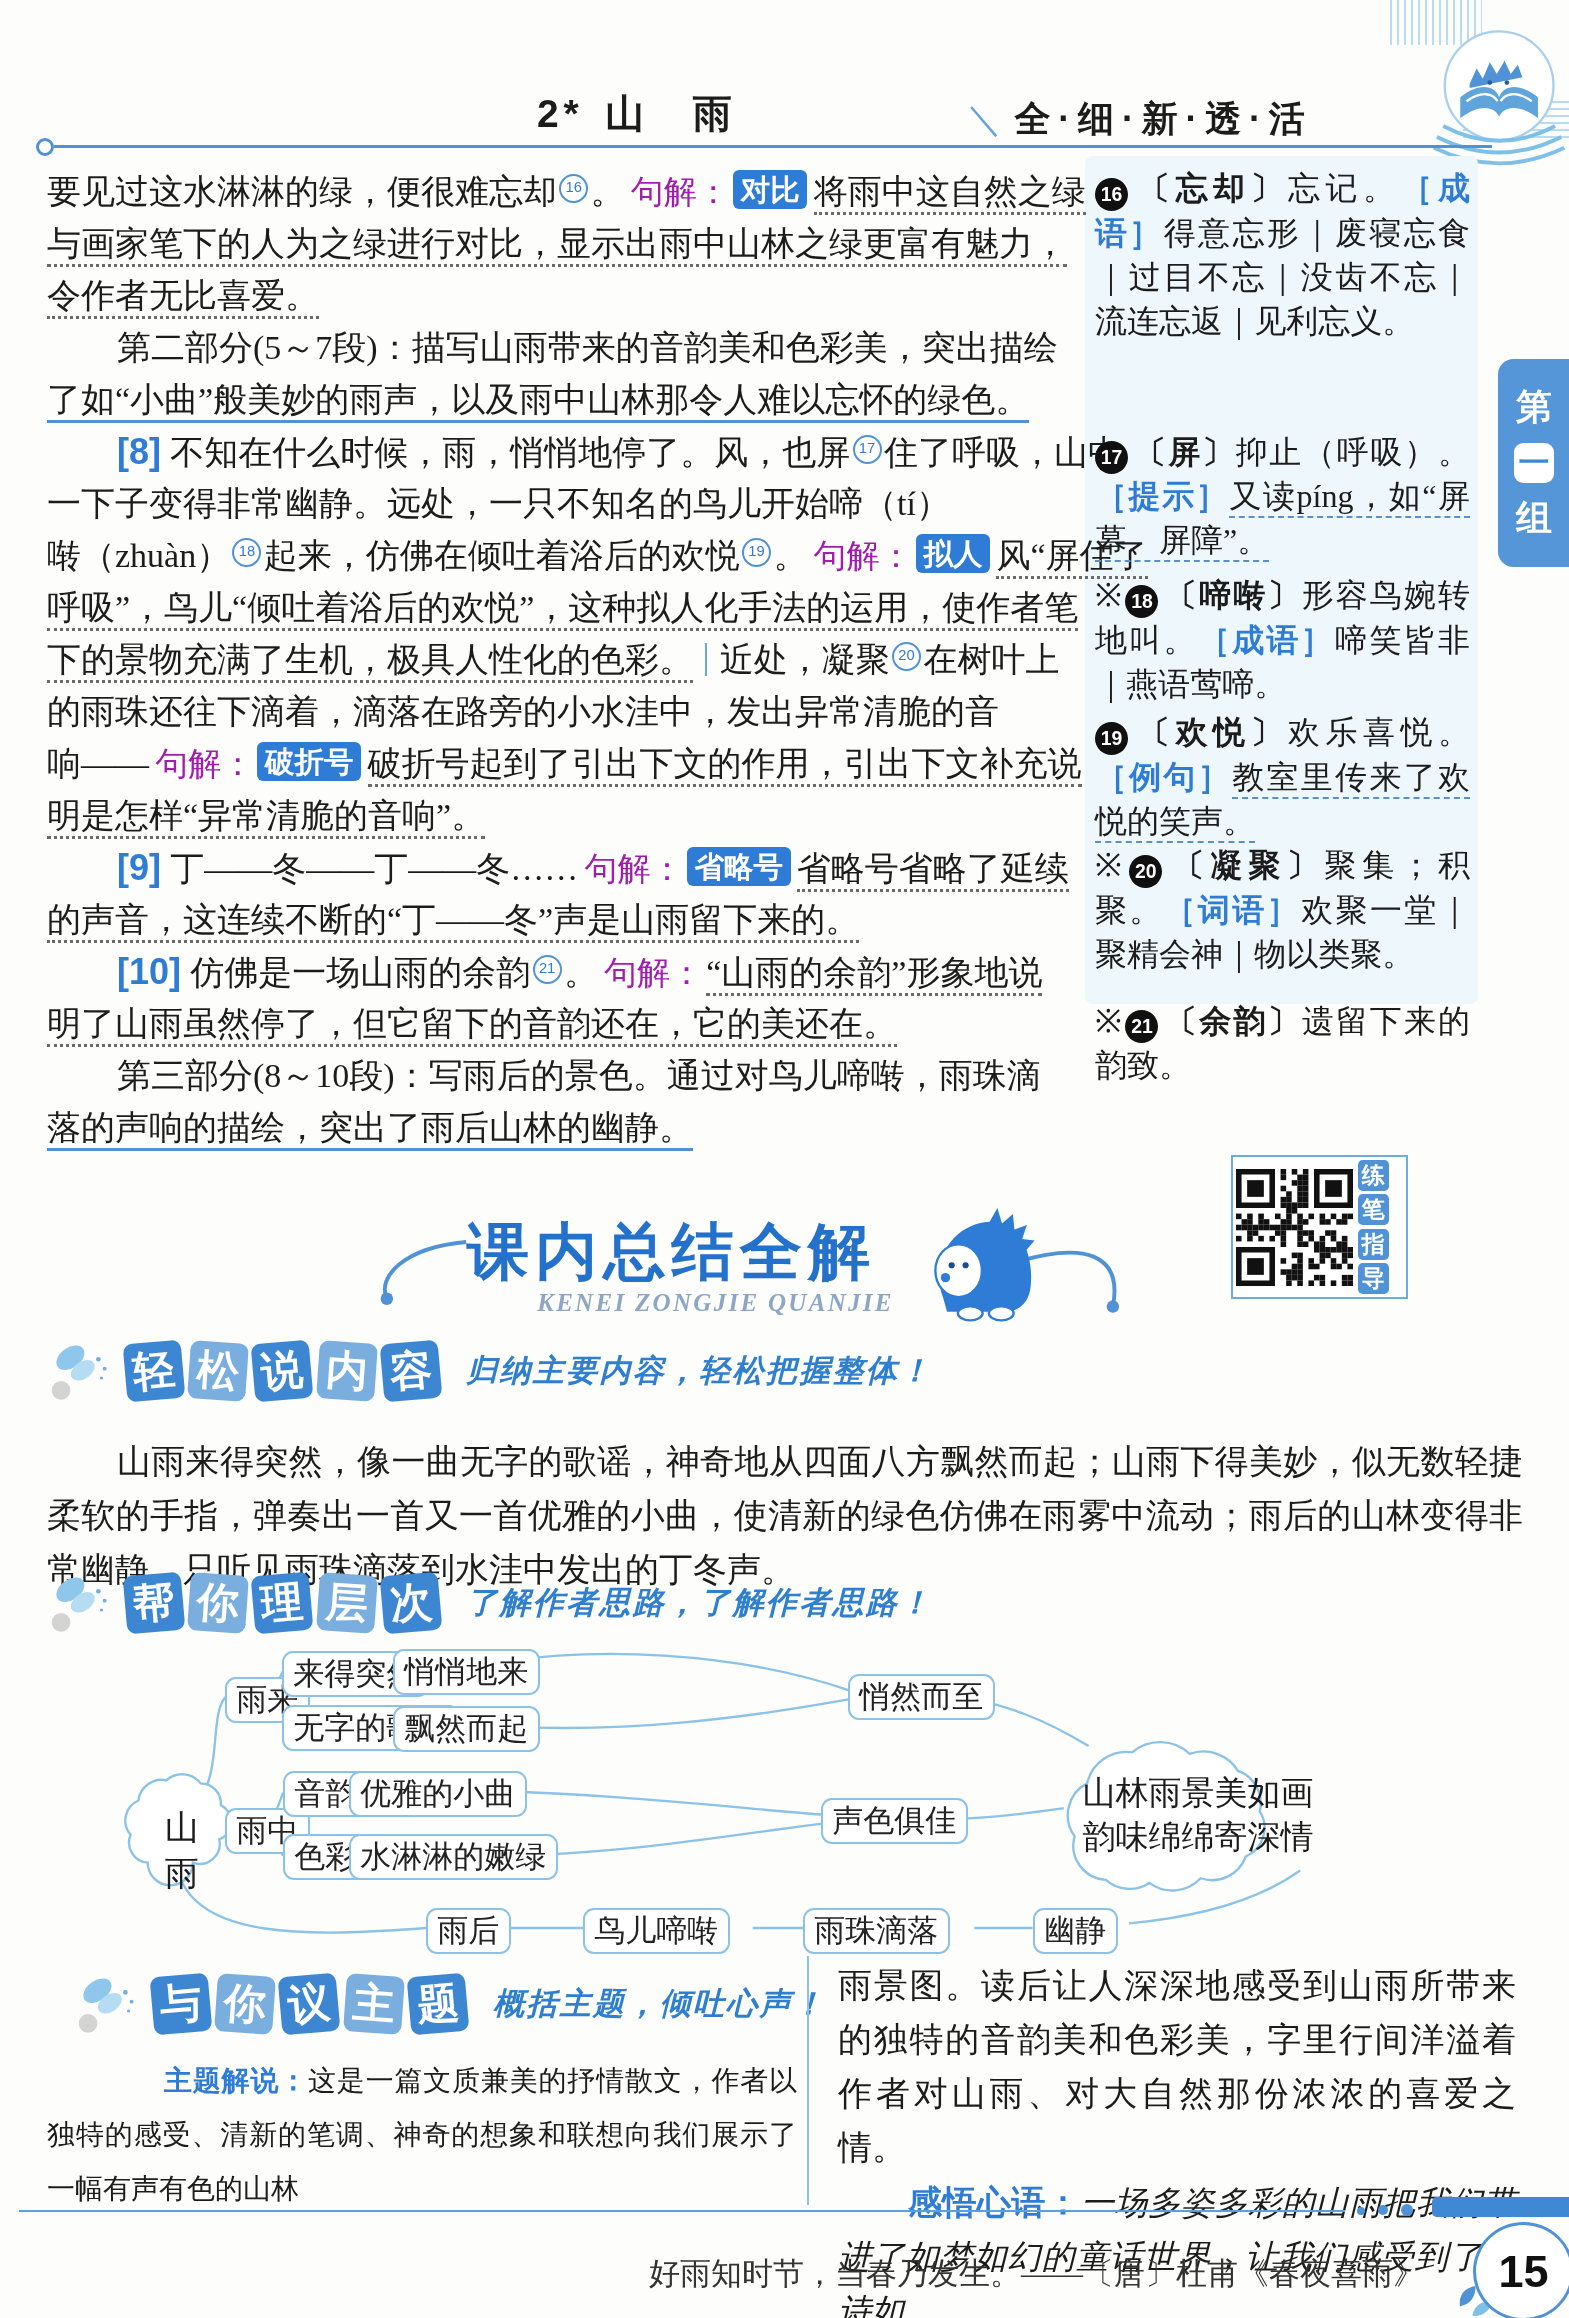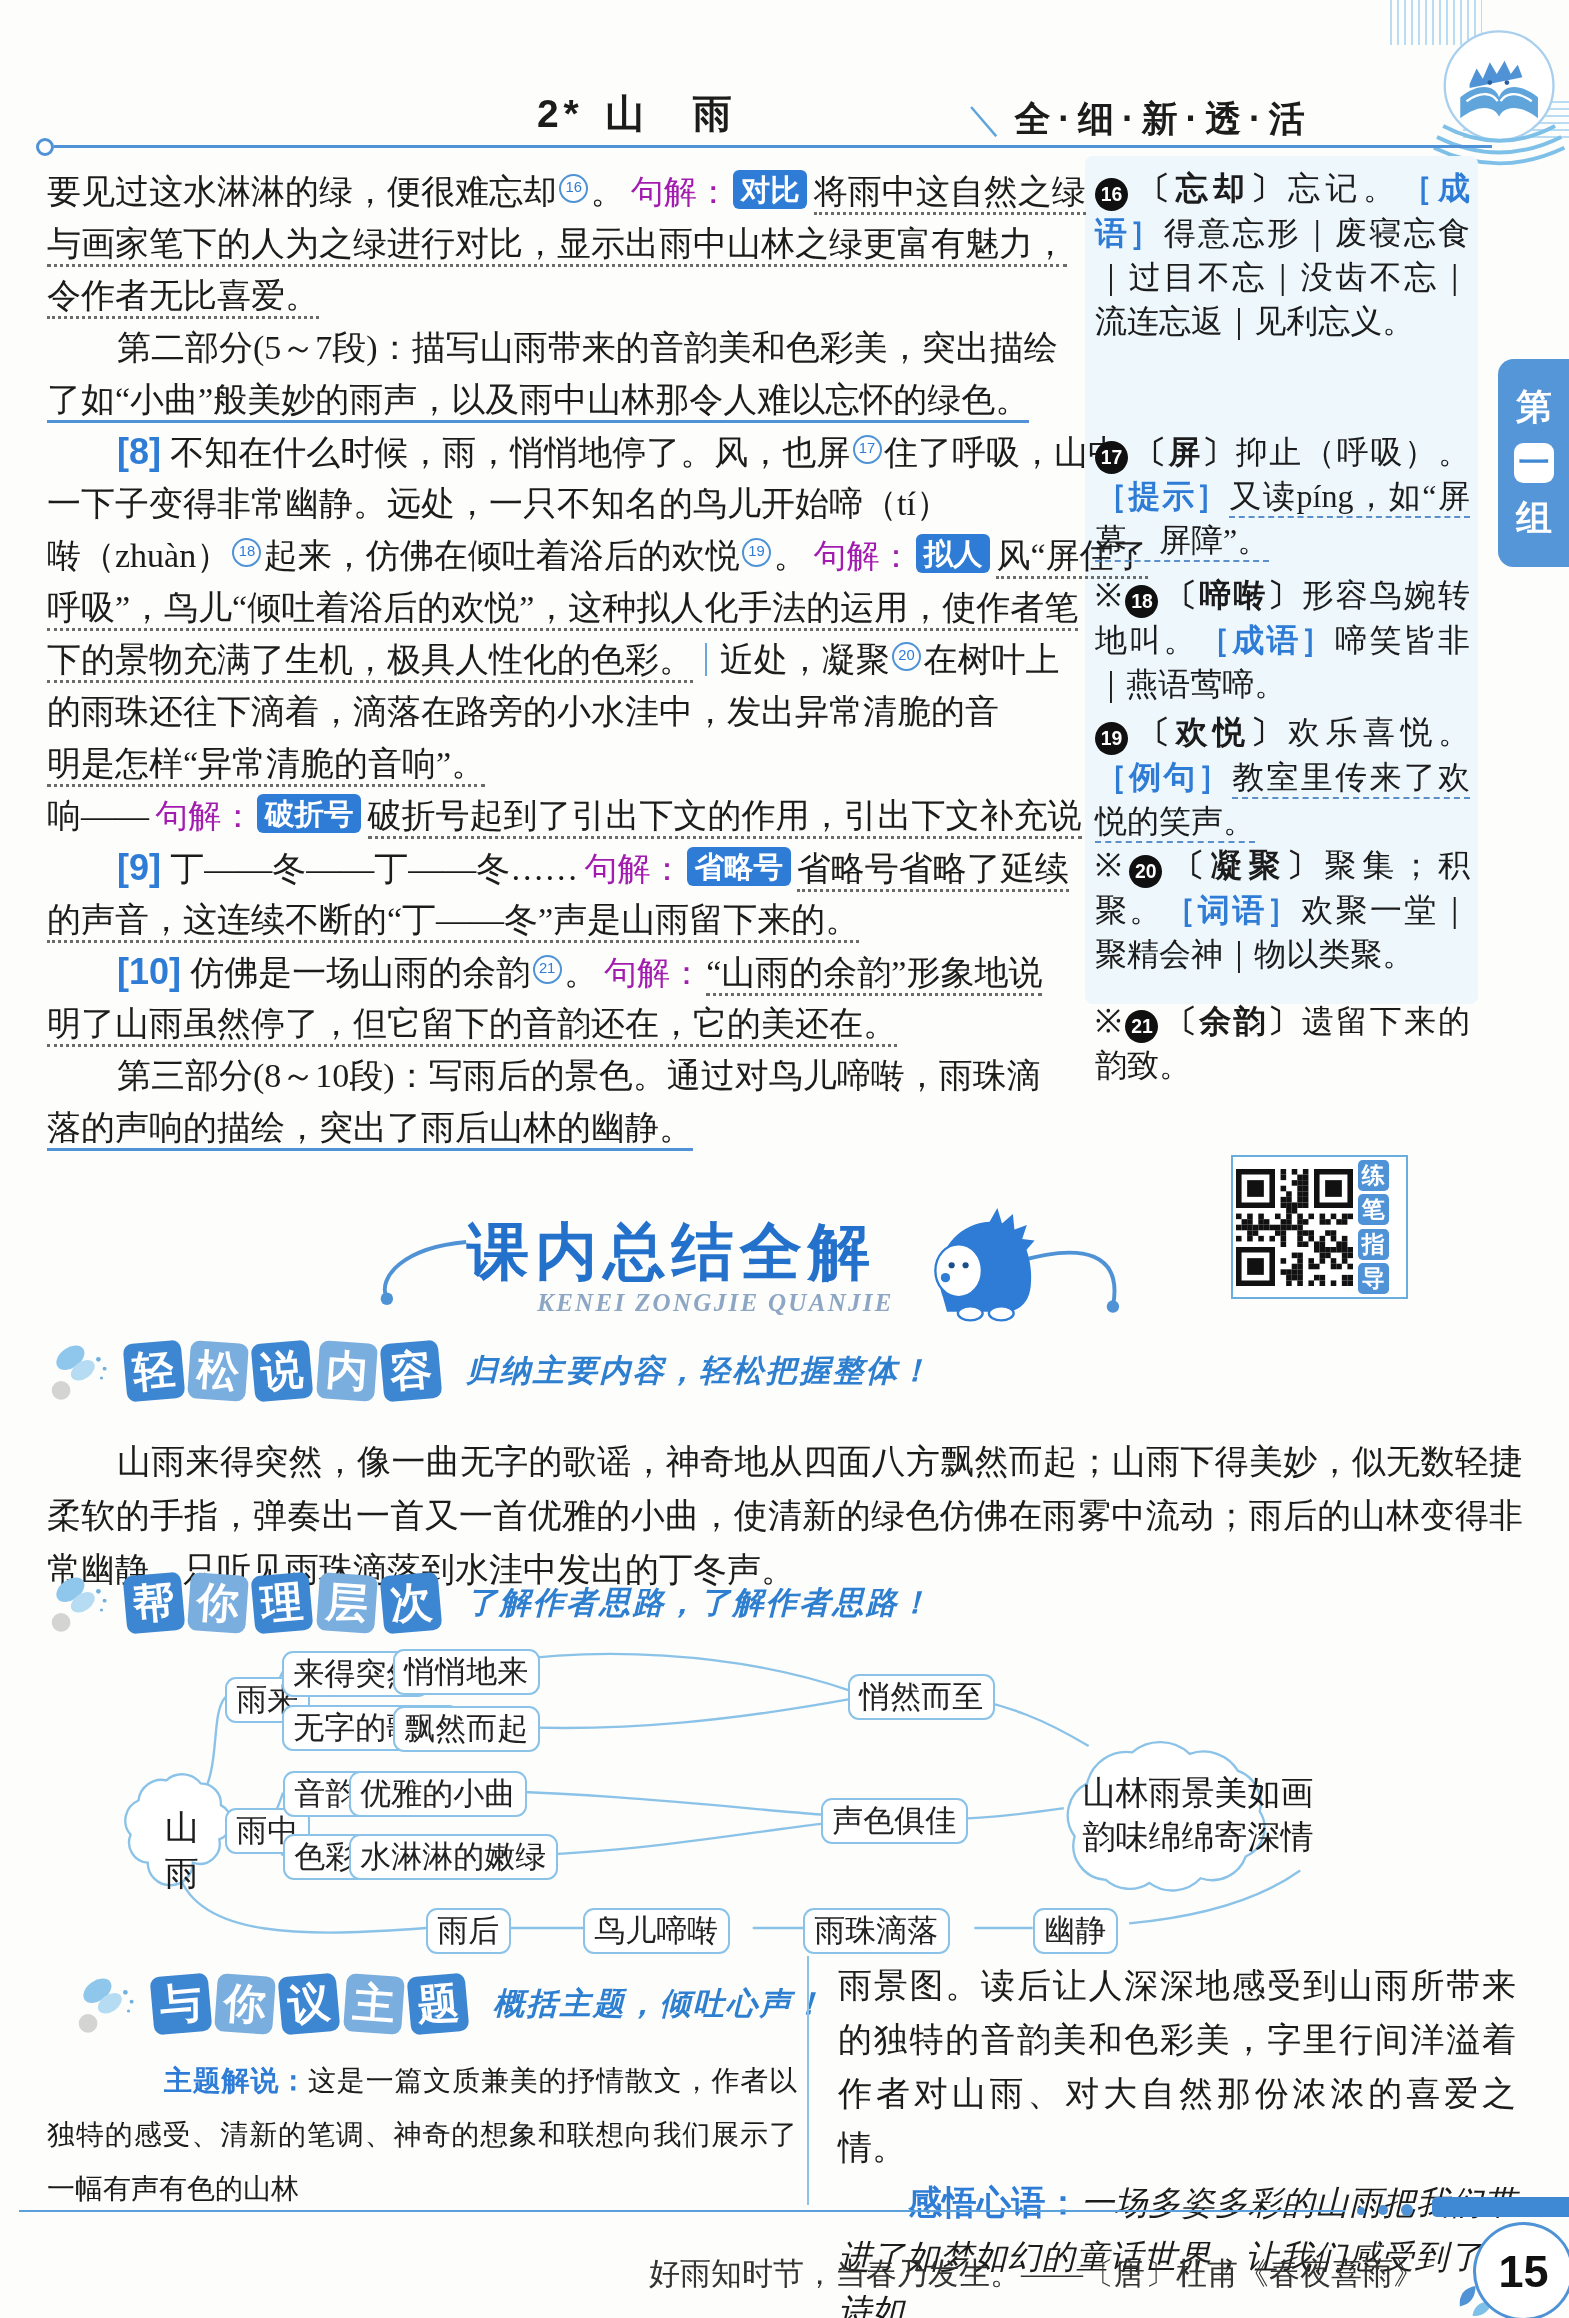--- a/index.html
+++ b/index.html
@@ -154,22 +154,22 @@
       <div class="mline"><span class="sg-du">与画家笔下的人为之绿进行对比，显示出雨中山林之绿更富有魅力，</span></div>
       <div class="mline"><span class="sg-du">令作者无比喜爱。</span></div>
       <div class="mline ind"><span class="sg-t">第二部分(5～7段)：描写山雨带来的音韵美和色彩美，突出描绘</span></div>
       <div class="mline"><span class="sg-su">了如“小曲”般美妙的雨声，以及雨中山林那令人难以忘怀的绿色。</span></div>
       <div class="mline ind"><span class="sg-pn">[8]</span><span class="sg-t">不知在什么时候，雨，悄悄地停了。风，也屏</span><span class="sg-sup">17</span><span class="sg-t">住了呼吸，山中</span></div>
       <div class="mline"><span class="sg-t">一下子变得非常幽静。远处，一只不知名的鸟儿开始啼（tí）</span></div>
       <div class="mline"><span class="sg-t">啭（zhuàn）</span><span class="sg-sup">18</span><span class="sg-t">起来，仿佛在倾吐着浴后的欢悦</span><span class="sg-sup">19</span><span class="sg-t">。</span><span class="sg-jj">句解：</span><span class="sg-tag">拟人</span><span class="sg-du">风“屏住了</span></div>
       <div class="mline"><span class="sg-du">呼吸”，鸟儿“倾吐着浴后的欢悦”，这种拟人化手法的运用，使作者笔</span></div>
       <div class="mline"><span class="sg-du">下的景物充满了生机，极具人性化的色彩。</span><span class="sg-bar"></span><span class="sg-t">近处，凝聚</span><span class="sg-sup">20</span><span class="sg-t">在树叶上</span></div>
       <div class="mline"><span class="sg-t">的雨珠还往下滴着，滴落在路旁的小水洼中，发出异常清脆的音</span></div>
+      <div class="mline"><span class="sg-t">响——</span><span class="sg-jj">句解：</span><span class="sg-tag">破折号</span><span class="sg-du">破折号起到了引出下文的作用，引出下文补充说</span></div>
       <div class="mline"><span class="sg-du">明是怎样“异常清脆的音响”。</span></div>
-      <div class="mline"><span class="sg-t">响——</span><span class="sg-jj">句解：</span><span class="sg-tag">破折号</span><span class="sg-du">破折号起到了引出下文的作用，引出下文补充说</span></div>
       <div class="mline ind"><span class="sg-pn">[9]</span><span class="sg-t">丁——冬——丁——冬……</span><span class="sg-jj">句解：</span><span class="sg-tag">省略号</span><span class="sg-du">省略号省略了延续</span></div>
       <div class="mline"><span class="sg-du">的声音，这连续不断的“丁——冬”声是山雨留下来的。</span></div>
       <div class="mline ind"><span class="sg-pn">[10]</span><span class="sg-t">仿佛是一场山雨的余韵</span><span class="sg-sup">21</span><span class="sg-t">。</span><span class="sg-jj">句解：</span><span class="sg-du">“山雨的余韵”形象地说</span></div>
       <div class="mline"><span class="sg-du">明了山雨虽然停了，但它留下的音韵还在，它的美还在。</span></div>
       <div class="mline ind"><span class="sg-t">第三部分(8～10段)：写雨后的景色。通过对鸟儿啼啭，雨珠滴</span></div>
       <div class="mline"><span class="sg-su">落的声响的描绘，突出了雨后山林的幽静。</span></div>
     </div>
   <div class="notes-col">
       <p class="note" style="margin-bottom: 87px;"><span class="sg-badge">16</span><span class="sg-term">〔忘却〕</span><span class="sg-t">忘记。</span><span class="sg-lbl">［成语］</span><span class="sg-t">得意忘形｜废寝忘食｜过目不忘｜没齿不忘｜流连忘返｜见利忘义。</span></p>
       <p class="note" style="margin-bottom: 11px;"><span class="sg-badge">17</span><span class="sg-term">〔屏〕</span><span class="sg-t">抑止（呼吸）。</span><span class="sg-lbl">［提示］</span><span class="sg-dd">又读píng，如“屏幕、屏障”。</span></p>

